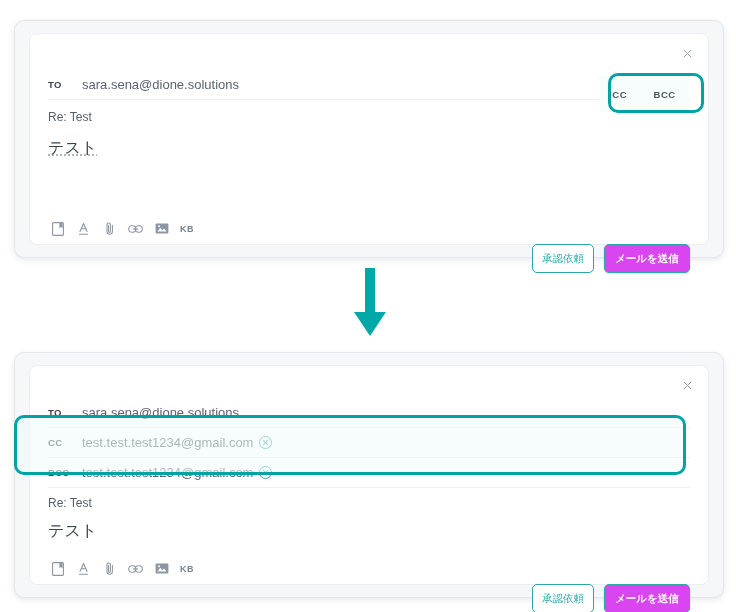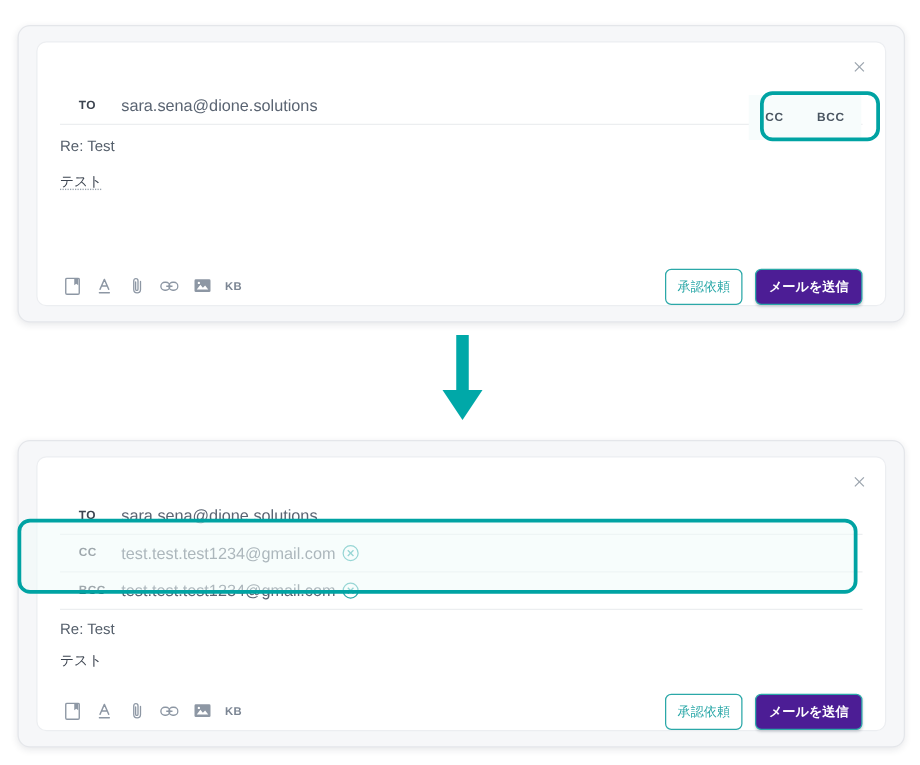--- a/index.html
+++ b/index.html
@@ -83,21 +83,20 @@
     border-bottom: 1px solid #eceef0;
     box-sizing: border-box;
   }
   .rcpt-label {
     font-size: 9.5px;
     font-weight: bold;
     color: #3c4450;
     letter-spacing: .3px;
     width: 34px;
     flex: none;
-    margin-left: 15px;
   }
   .rcpt-value {
     font-size: 13px;
     color: #5a6472;
     white-space: nowrap;
   }
 
   .chip-x {
     display: inline-flex;
     align-items: center;
@@ -119,21 +118,21 @@
   
   .subject-line {
     position: absolute;
     left: 18px;
     font-size: 12px;
     color: #555f6b;
   }
   .body-text {
     position: absolute;
     left: 18px;
-    font-size: 11px;
+    font-size: 16px;
     color: #3c4450;
   }
   .body-text.spell {
     text-decoration: underline;
     text-decoration-style: dotted;
     text-decoration-color: #9aa3ad;
     text-underline-offset: 2px;
   }
 
   
@@ -173,32 +172,33 @@
   .btn {
     font-family: "Liberation Sans", sans-serif;
     font-size: 10.5px;
     border-radius: 5px;
     cursor: pointer;
     display: inline-flex;
     align-items: center;
     justify-content: center;
     white-space: nowrap;
     box-sizing: border-box;
+    margin-top: 29px;
   }
   .btn-outline {
     width: 62px;
     height: 29px;
     background: #ffffff;
     border: 1px solid #2ba8a8;
     color: #2ba8a8;
   }
   .btn-filled {
     width: 86px;
     height: 29px;
-    background: #4c1d95;
+    background: #d946ef;
     border: 1px solid #2ba8a8;
     color: #ffffff;
     font-weight: bold;
     box-shadow: 0 1px 2px rgba(30,40,60,0.18);
   }
 
   
   .ccbcc-group {
     position: absolute;
     display: flex;

